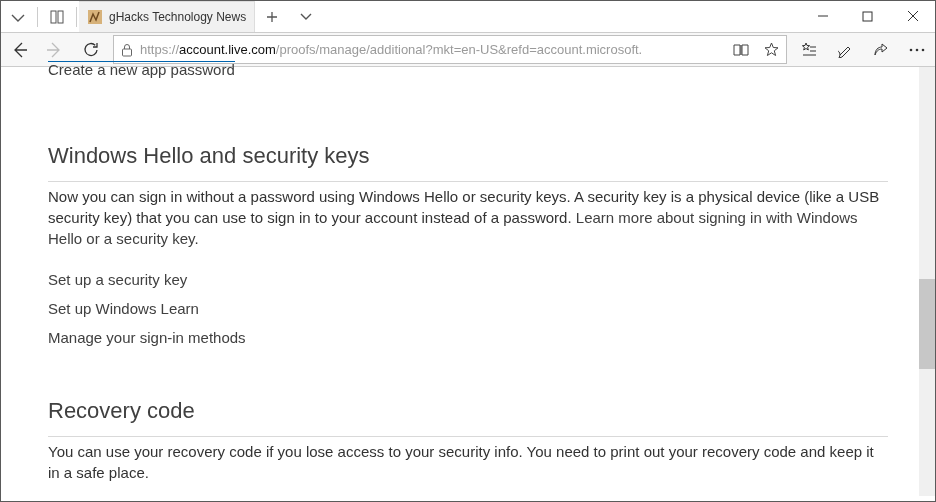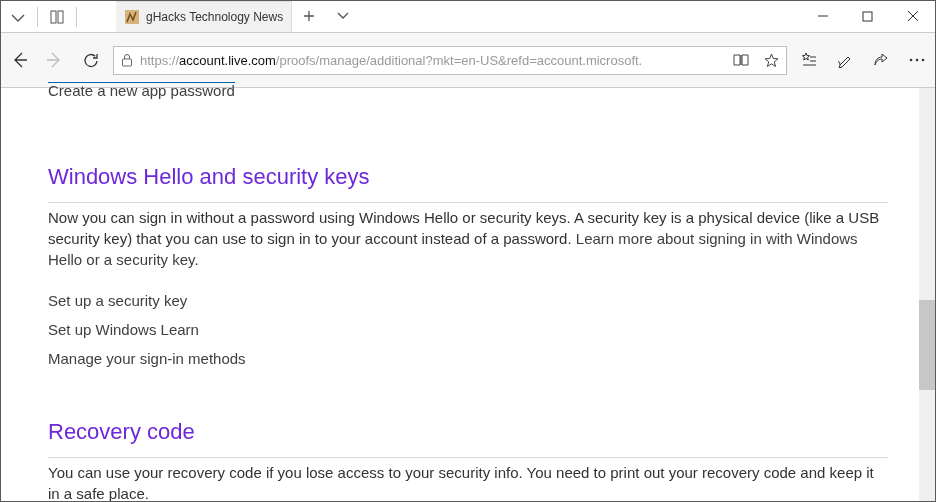--- a/index.html
+++ b/index.html
@@ -3,46 +3,46 @@
 <meta charset="utf-8">
 <style>
   * { margin: 0; padding: 0; box-sizing: border-box; }
   html, body { width: 936px; height: 502px; font-family: "Segoe UI", Tahoma, sans-serif; background: #fff; overflow: hidden; }
   body { border: 1px solid #5a5a5a; }
   
   .titlebar { height: 31px; background: #fff; display: flex; align-items: stretch; }
   .tb-left { display: flex; align-items: center; }
   .tb-btn { width: 34px; height: 30px; display:flex; align-items:center; justify-content:center; color:#555; }
   .tb-sep { width:1px; height:20px; background:#ccc; align-self:center; margin:0 2px; }
-  .tabs { display:flex; align-items:flex-start; flex:1;margin-left:37px; }
+  .tabs { display:flex; align-items:center; flex:1; }
   .tab { display:flex; align-items:center; height:31px; padding:0 8px; font-size:12px; color:#333; gap:6px; max-width:200px; border-right:1px solid #ddd; }
   .tab.inactive { background:#f1f1f1; border-top:1px solid #ddd; }
   .tab.active { background:#fff; border-top:1px solid #ddd; }
   .tab .favicon { width:16px; height:16px; display:flex; align-items:center; justify-content:center; }
   .tab .label { white-space:nowrap; overflow:hidden; text-overflow:ellipsis; max-width:140px; }
   .tab .close { width:14px; height:14px; display:flex; align-items:center; justify-content:center; color:#555; }
   .newtab, .tabchev { width:34px; height:30px; display:flex; align-items:center; justify-content:center; color:#555; }
   .win-controls { display:flex; }
   .win-btn { width:45px; height:30px; display:flex; align-items:center; justify-content:center; color:#555; }
   
-  .addrbar { height: 56px; border-top:1px solid #ccc; border-bottom:1px solid #ccc; background:#f7f7f7; display:flex; align-items:center; }
+  .addrbar { height: 35px; border-top:1px solid #ccc; border-bottom:1px solid #ccc; background:#f7f7f7; display:flex; align-items:center; }
   .nav-btn { width:36px; height:38px; display:flex; align-items:center; justify-content:center; color:#333; }
   .nav-btn.disabled { color:#bdbdbd; }
   .urlbox { flex:1; height:29px; border:1px solid #bfbfbf; background:#fff; display:flex; align-items:center; margin:0 4px; }
   .urlbox .lock { width:26px; display:flex; align-items:center; justify-content:center; color:#666; }
   .urlbox .url { flex:1; font-size:13px; color:#9a9a9a; white-space:nowrap; overflow:hidden; padding-right:6px; }
   .urlbox .url .host { color:#111; }
   .urlbox .uicon { width:30px; display:flex; align-items:center; justify-content:center; color:#444; }
   .right-icons { display:flex; }
   .r-btn { width:36px; height:38px; display:flex; align-items:center; justify-content:center; color:#333; }
   
   .viewport { position:relative; height:429px; }
   .content { padding: 0 47px 0 47px; color:#333; }
   .cutlink { color:#0164ae; font-size:15px; border-top:1px solid #0164ae; display:inline-block; line-height:1; margin-top:0; transform:translateY(-6px); }
-  .section-h { font-size:22px; font-weight:400; color:#6d28d9; margin-top:58px; }
+  .section-h { font-size:22px; font-weight:400; color:#404040; margin-top:58px; }
   .hr { height:1px; background:#d9d9d9; margin-top:12px; }
   .body-p { font-size:15px; color:#333; line-height:1.4; margin-top:4px; }
   a.link { color:#404040; text-decoration:none; }
   .link-list { margin-top:22px; }
   .link-row { margin-top:12px; font-size:15px; }
   .link-row:first-child { margin-top:0; }
   
   .vtrack { position:absolute; right:0; top:0; width:16px; height:100%; background:#f0f0f0; }
   .vthumb { position:absolute; right:0; width:16px; background:#c7c7c7; }
   svg { display:block; }

